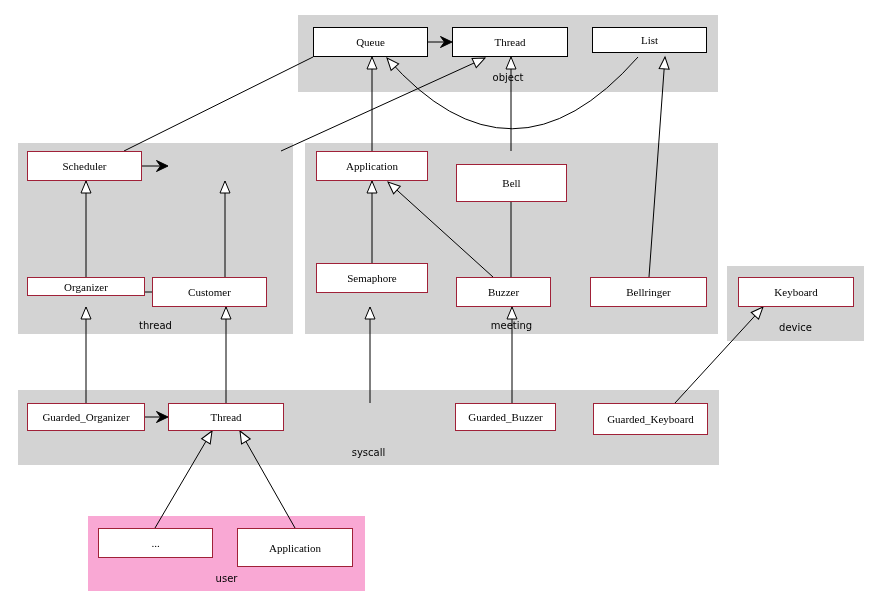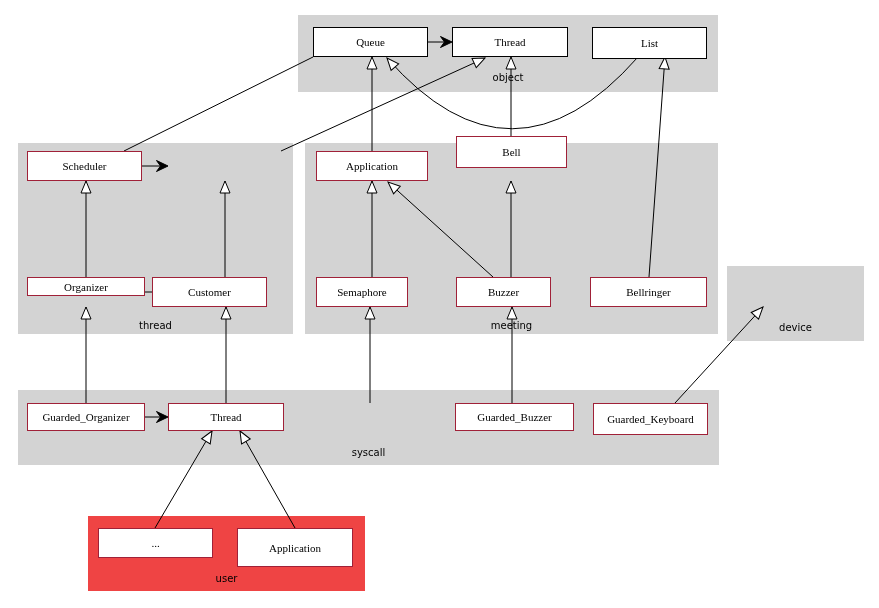--- a/index.html
+++ b/index.html
@@ -1,19 +1,19 @@
 <!DOCTYPE html>
 <html><head>
 <meta charset="utf-8">
 <style>
   html,body{margin:0;padding:0;background:#ffffff;}
   .canvas{position:relative;width:879px;height:608px;background:#ffffff;overflow:hidden;
           font-family:"DejaVu Sans",sans-serif;}
   .group{position:absolute;background:#d3d3d3;}
-  .group.light{background:#ef4444;}
+  .group.light{background:#f9a8d4;}
   .glabel{position:absolute;left:0;right:0;text-align:center;
           font-size:10px;color:#000;line-height:11px;}
   .edges{position:absolute;left:0;top:0;}
   .node{position:absolute;background:#ffffff;border:1.5px solid #a02138;
         box-sizing:border-box;display:flex;align-items:center;justify-content:center;
         font-size:11px;color:#000;white-space:nowrap;font-family:Liberation Serif, serif;}
   .node.black{border:1.2px solid #000000;}
   .edges line,.edges path{stroke:#000;stroke-width:1;fill:none;}
   .edges polygon.open{fill:#ffffff;stroke:#000;stroke-width:1;}
   .edges polygon.solid{fill:#000000;stroke:#000;}
@@ -134,57 +134,60 @@
       <polygon class="solid" points="168,417 156.5,411.5 160.5,417 156.5,422.5"></polygon>
     </g>
   </svg>
 
   <div class="node black" style="left:313px;top:27px;width:115px;height:30px">
     <span>Queue</span>
   </div>
   <div class="node black" style="left:452px;top:27px;width:116px;height:30px">
     <span>Thread</span>
   </div>
-  <div class="node black" style="left:592px;top:27px;width:115px;height:32px">
+  <div class="node black" style="left:592px;top:27px;width:115px;height:26px">
     <span>List</span>
   </div>
 
   <div class="node" style="left:27px;top:151px;width:115px;height:30px">
     <span>Scheduler</span>
   </div>
   <div class="node" style="left:316px;top:151px;width:112px;height:30px">
     <span>Application</span>
   </div>
-  <div class="node" style="left:456px;top:136px;width:111px;height:32px">
+  <div class="node" style="left:456px;top:164px;width:111px;height:38px">
     <span>Bell</span>
   </div>
 
   <div class="node" style="left:27px;top:277px;width:118px;height:19px">
     <span>Organizer</span>
   </div>
   <div class="node" style="left:152px;top:277px;width:115px;height:30px">
     <span>Customer</span>
   </div>
-  <div class="node" style="left:316px;top:277px;width:92px;height:30px">
+  <div class="node" style="left:316px;top:263px;width:112px;height:30px">
     <span>Semaphore</span>
   </div>
   <div class="node" style="left:456px;top:277px;width:95px;height:30px">
     <span>Buzzer</span>
   </div>
   <div class="node" style="left:590px;top:277px;width:117px;height:30px">
     <span>Bellringer</span>
   </div>
+  <div class="node" style="left:738px;top:277px;width:116px;height:30px">
+    <span>Keyboard</span>
+  </div>
 
   <div class="node" style="left:27px;top:403px;width:118px;height:28px">
     <span>Guarded_Organizer</span>
   </div>
   <div class="node" style="left:168px;top:403px;width:116px;height:28px">
     <span>Thread</span>
   </div>
-  <div class="node" style="left:455px;top:403px;width:119px;height:28px">
+  <div class="node" style="left:455px;top:403px;width:101px;height:28px">
     <span>Guarded_Buzzer</span>
   </div>
   <div class="node" style="left:593px;top:403px;width:115px;height:32px">
     <span>Guarded_Keyboard</span>
   </div>
 
   <div class="node" style="left:98px;top:528px;width:115px;height:30px">
     <span>...</span>
   </div>
   <div class="node" style="left:237px;top:528px;width:116px;height:39px">

